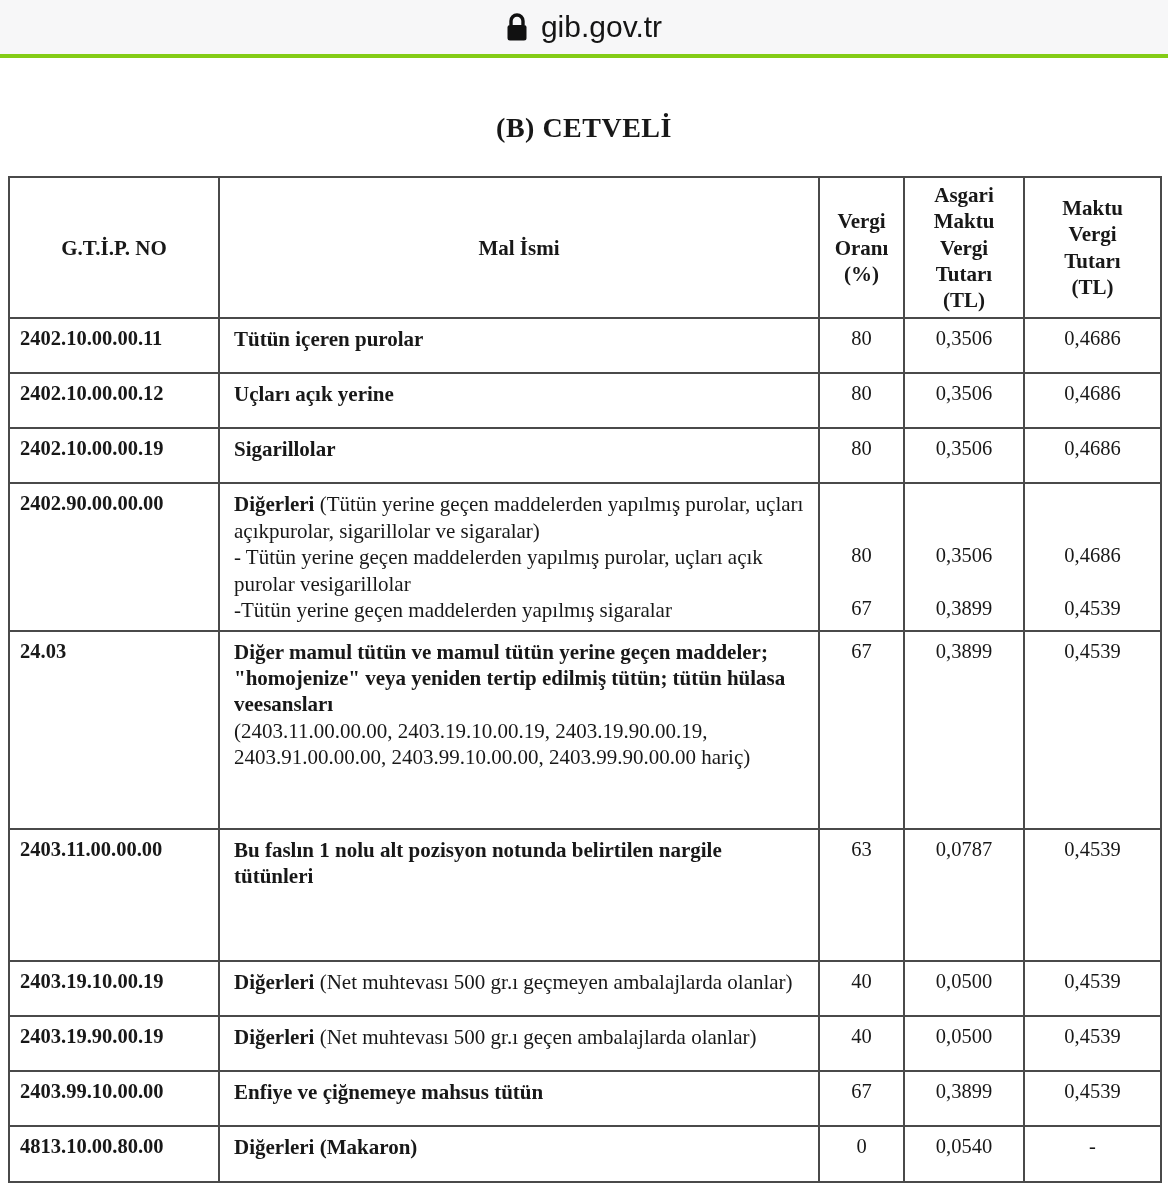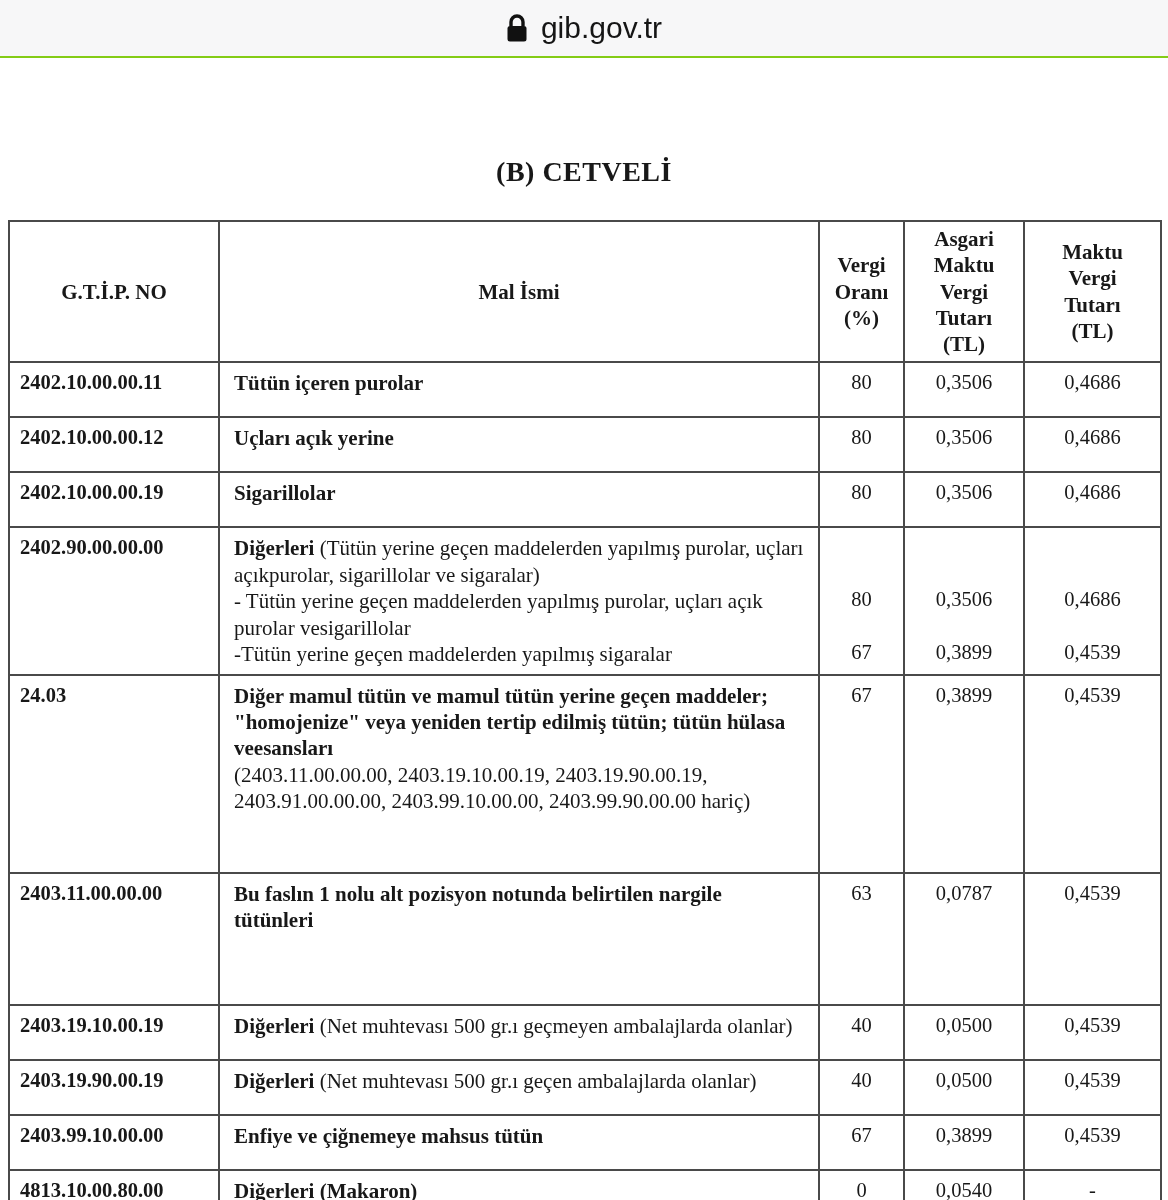--- a/index.html
+++ b/index.html
@@ -5,31 +5,31 @@
   * { margin:0; padding:0; box-sizing:border-box; }
   html,body { background:#ffffff; }
   body {
     width:1168px; height:1200px; overflow:hidden;
     font-family:"Liberation Serif","DejaVu Serif",serif;
     color:#181818;
   }
   
   .browser-bar {
     height:58px; background:#f7f7f8;
-    border-bottom:2px solid #84cc16;
+    border-bottom:4px solid #84cc16;
     display:flex; align-items:center; justify-content:center; gap:13px;
     font-family:"Liberation Sans","DejaVu Sans",sans-serif;
   }
   .lock { display:inline-flex; align-items:center; }
   .url-text { font-size:30px; color:#151515; }
   
   .doc-title {
     text-align:center; font-weight:bold; font-size:28px;
     letter-spacing:0.5px;
-    margin-top:98px; margin-bottom:32px;
+    margin-top:54px; margin-bottom:32px;
   }
   table.cetvel {
     border-collapse:collapse; table-layout:fixed;
     margin-left:8px; width:1152px;
   }
   .cetvel th, .cetvel td { border:2px solid #4a4a4a; }
   .cetvel thead tr { height:126px; }
   .cetvel th {
     font-weight:bold; font-size:21px; line-height:1.25;
     text-align:center; vertical-align:middle; white-space:pre-line;

